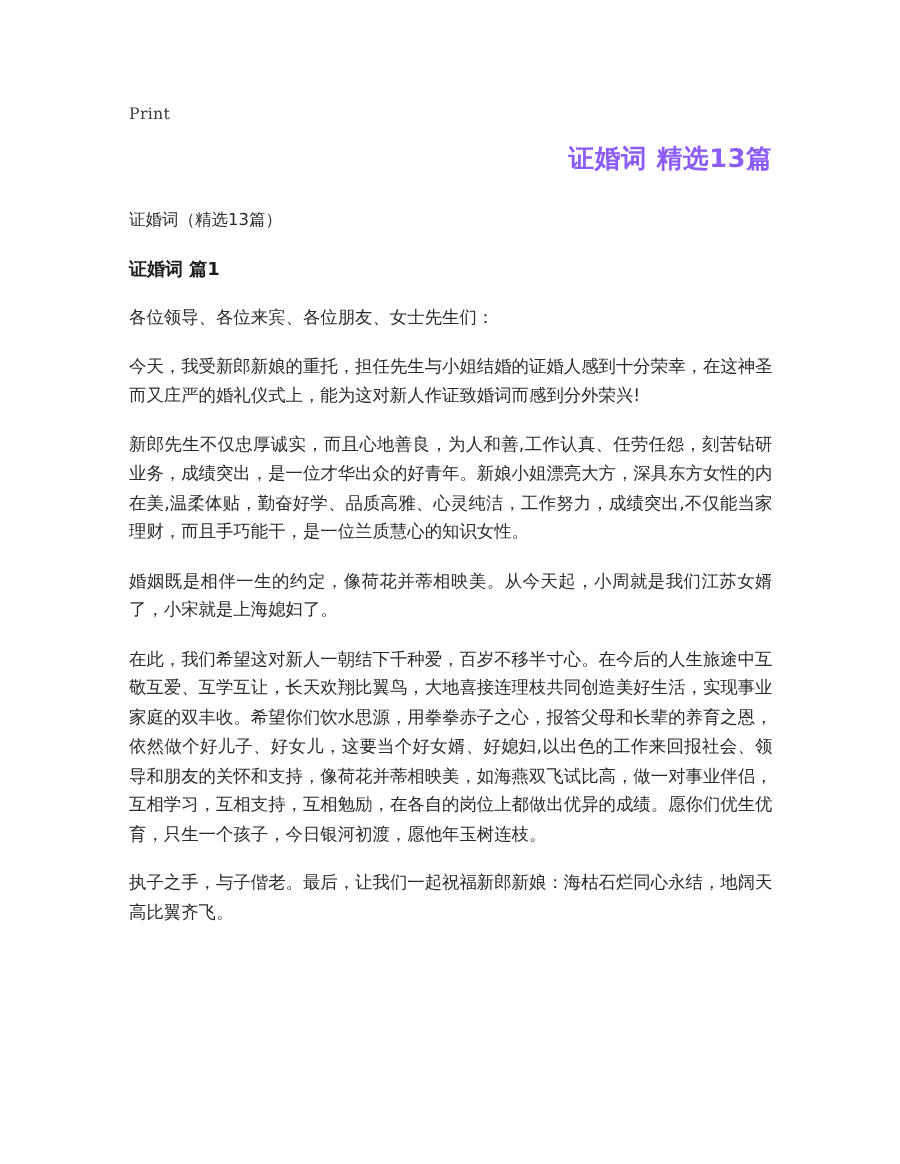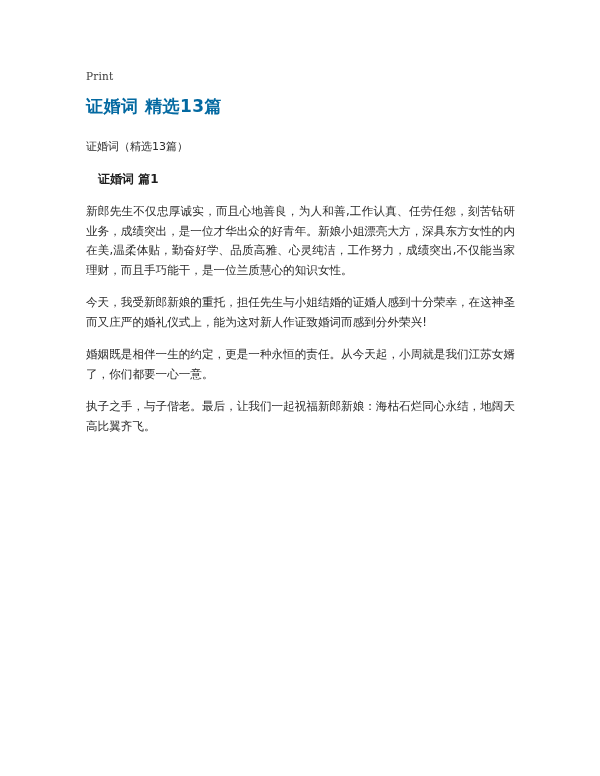--- a/index.html
+++ b/index.html
@@ -44,38 +44,38 @@
   
   .doc {
     position: absolute;
     left: 86px;
     top: 95px;
     width: 429px;
   }
 
   .doc-title {
     margin: 0 0 22px 0;
-    text-align: left;
+    text-align: right;
     font-size: 17px;
     line-height: 22px;
     font-weight: bold;
-    color: #0369a1;
+    color: #8b5cf6;
     letter-spacing: 0.5px;
   }
 
   .doc-subtitle {
     margin: 0 0 16px 0;
     font-size: 11px;
     line-height: 16px;
     font-weight: normal;
     color: #2b2b2b;
   }
 
   .section-heading {
-    margin: 0 0 15px 12px;
+    margin: 0 0 15px 0;
     font-size: 12px;
     line-height: 16px;
     font-weight: bold;
     color: #1d1d1d;
   }
 
   .para {
     margin: 0 0 13px 0;
     font-size: 11.6px;
     line-height: 19.5px;
@@ -97,21 +97,23 @@
 
   <div class="doc">
 
     <h1 class="doc-title">证婚词 精选13篇</h1>
 
     <div class="doc-subtitle">证婚词（精选13篇）</div>
 
     <div class="section-heading">证婚词 篇1</div>
 
     <div class="paragraphs">
+      <p class="para">各位领导、各位来宾、各位朋友、女士先生们：</p>
+      <p class="para">今天，我受新郎新娘的重托，担任先生与小姐结婚的证婚人感到十分荣幸，在这神圣而又庄严的婚礼仪式上，能为这对新人作证致婚词而感到分外荣兴!</p>
       <p class="para">新郎先生不仅忠厚诚实，而且心地善良，为人和善,工作认真、任劳任怨，刻苦钻研业务，成绩突出，是一位才华出众的好青年。新娘小姐漂亮大方，深具东方女性的内在美,温柔体贴，勤奋好学、品质高雅、心灵纯洁，工作努力，成绩突出,不仅能当家理财，而且手巧能干，是一位兰质慧心的知识女性。</p>
-      <p class="para">今天，我受新郎新娘的重托，担任先生与小姐结婚的证婚人感到十分荣幸，在这神圣而又庄严的婚礼仪式上，能为这对新人作证致婚词而感到分外荣兴!</p>
-      <p class="para">婚姻既是相伴一生的约定，更是一种永恒的责任。从今天起，小周就是我们江苏女婿了，你们都要一心一意。</p>
+      <p class="para">婚姻既是相伴一生的约定，像荷花并蒂相映美。从今天起，小周就是我们江苏女婿了，小宋就是上海媳妇了。</p>
+      <p class="para">在此，我们希望这对新人一朝结下千种爱，百岁不移半寸心。在今后的人生旅途中互敬互爱、互学互让，长天欢翔比翼鸟，大地喜接连理枝共同创造美好生活，实现事业家庭的双丰收。希望你们饮水思源，用拳拳赤子之心，报答父母和长辈的养育之恩，依然做个好儿子、好女儿，这要当个好女婿、好媳妇,以出色的工作来回报社会、领导和朋友的关怀和支持，像荷花并蒂相映美，如海燕双飞试比高，做一对事业伴侣，互相学习，互相支持，互相勉励，在各自的岗位上都做出优异的成绩。愿你们优生优育，只生一个孩子，今日银河初渡，愿他年玉树连枝。</p>
       <p class="para">执子之手，与子偕老。最后，让我们一起祝福新郎新娘：海枯石烂同心永结，地阔天高比翼齐飞。</p>
 
     </div>
 
   </div>
 </div>
 
 </body></html>

